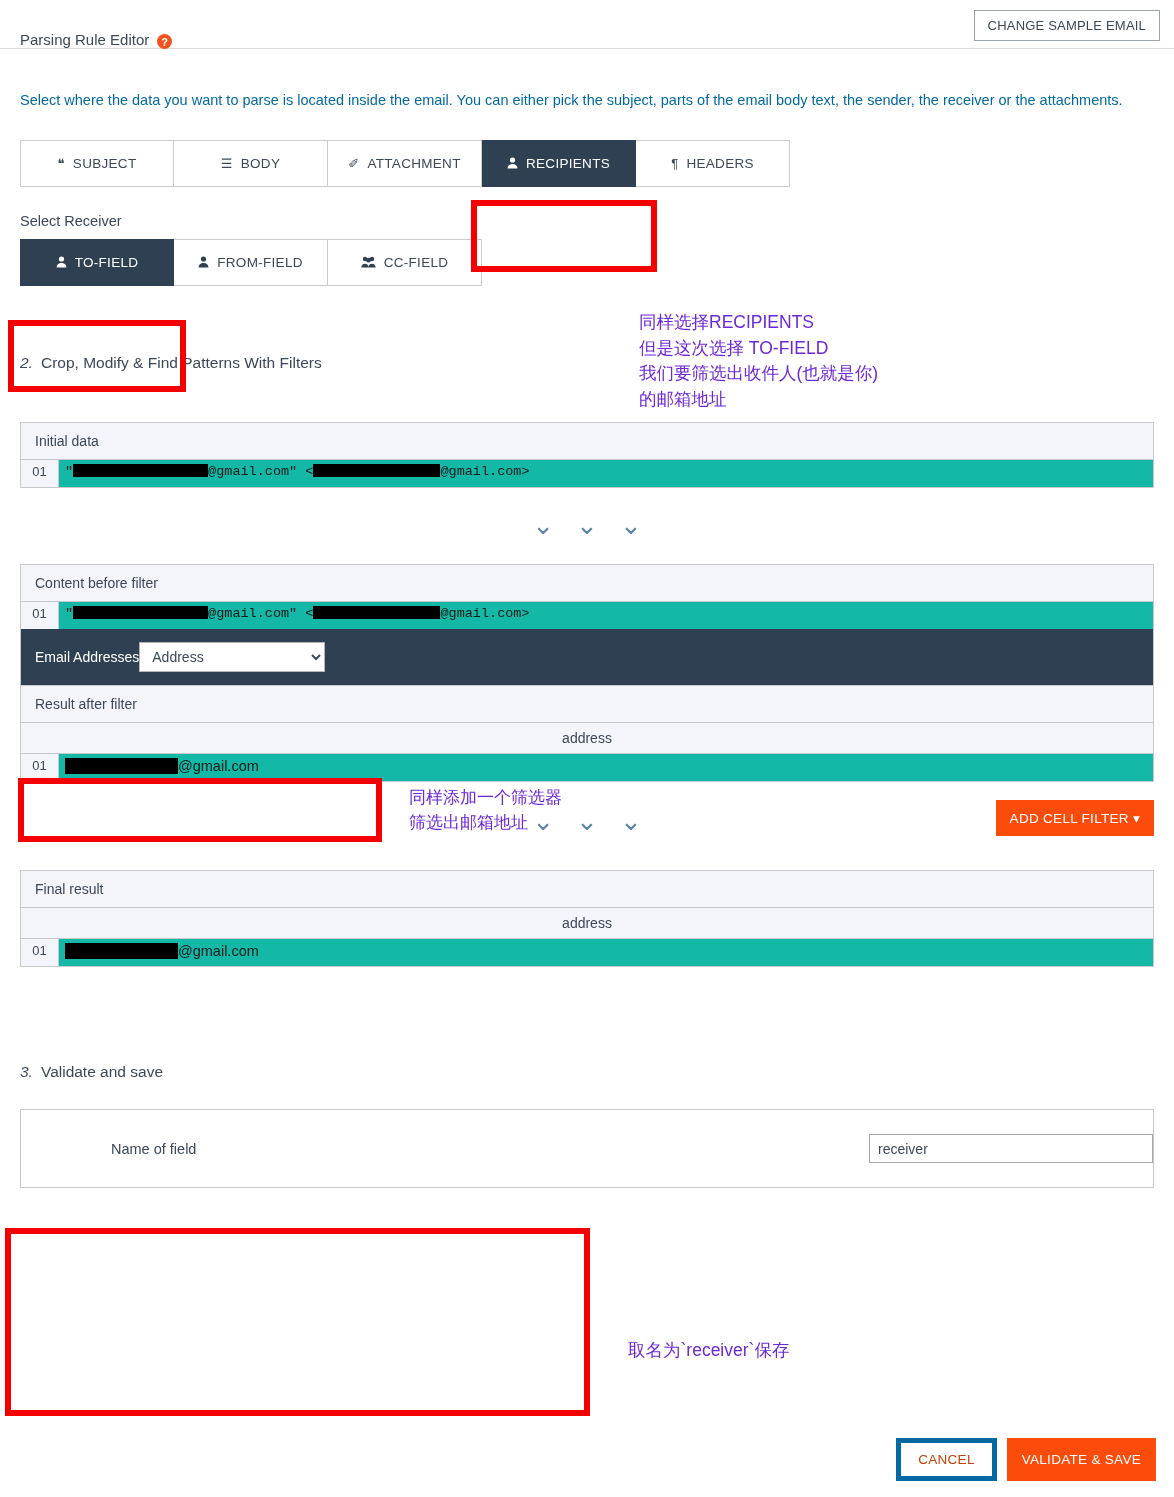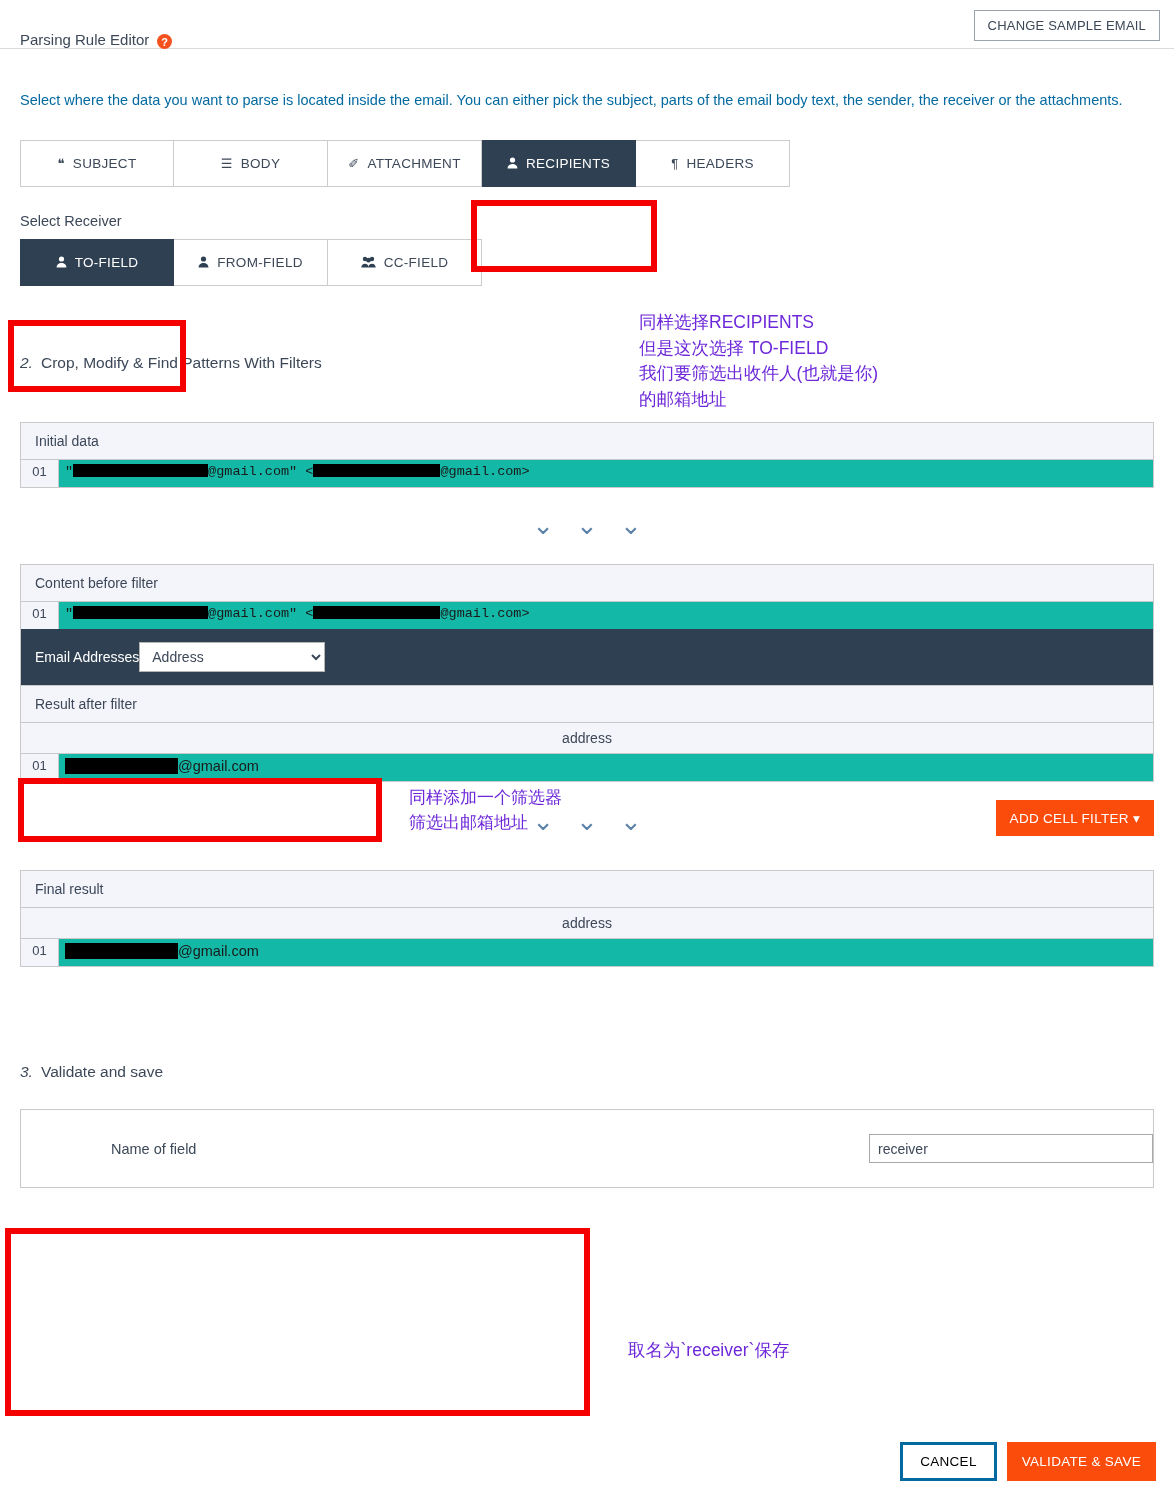--- a/index.html
+++ b/index.html
@@ -143,21 +143,21 @@
   .field-row label { font-size: 14.5px; color: #3c4858; }
   .textinput {
     width: 284px; height: 29px;
     border: 1px solid #a9a9a9; background: #fff;
     font-size: 14px; color: #3c4858; padding: 0 8px;
     font-family: "Liberation Sans", sans-serif;
   }
 
   .footer { position: absolute; right: 18px; bottom: 16px; display: flex; gap: 10px; }
   .btn-cancel {
-    border: 3px solid #0369a1; background: #fff; color: #000000;
+    border: 5px solid #0369a1; background: #fff; color: #c2410c;
     font-size: 13.5px; padding: 9px 17px; cursor: pointer;
     font-family: "Liberation Sans", sans-serif; letter-spacing: .3px;
   }
   .btn-save {
     background: #fb4c0b; color: #fff; border: none;
     font-size: 13.5px; padding: 9px 15px; cursor: pointer;
     font-family: "Liberation Sans", sans-serif; letter-spacing: .3px;
   }
 </style>
 </head>

